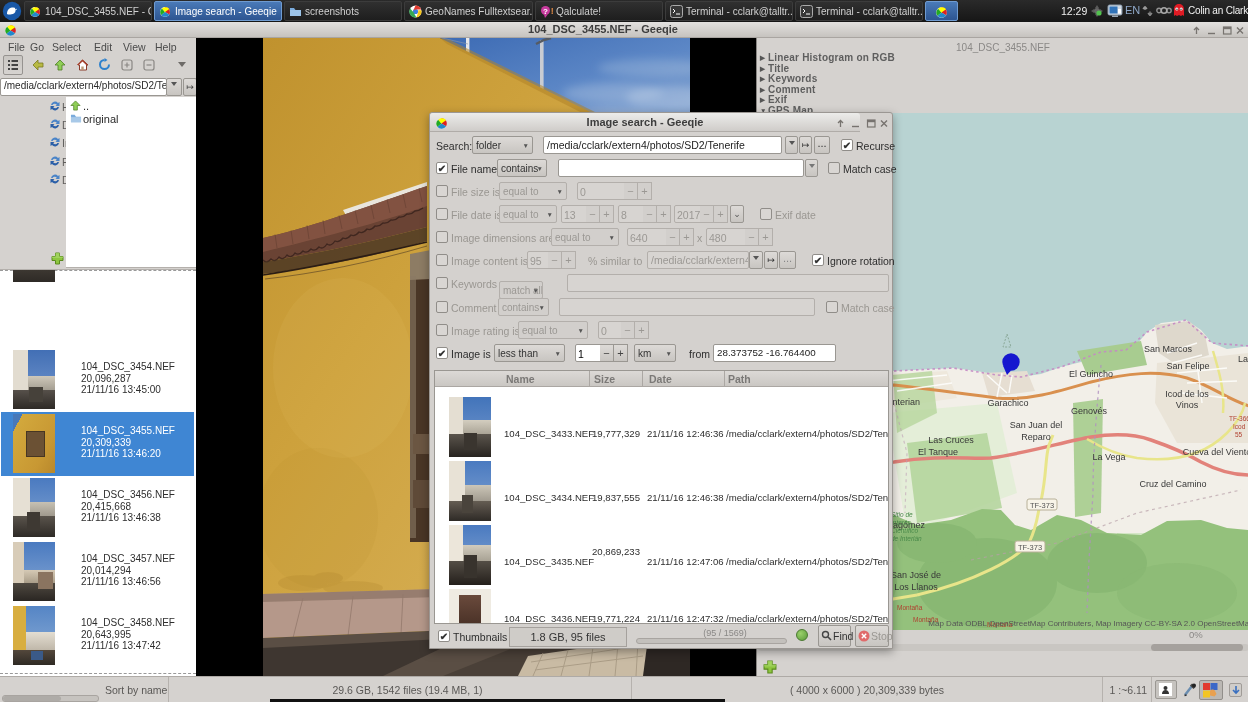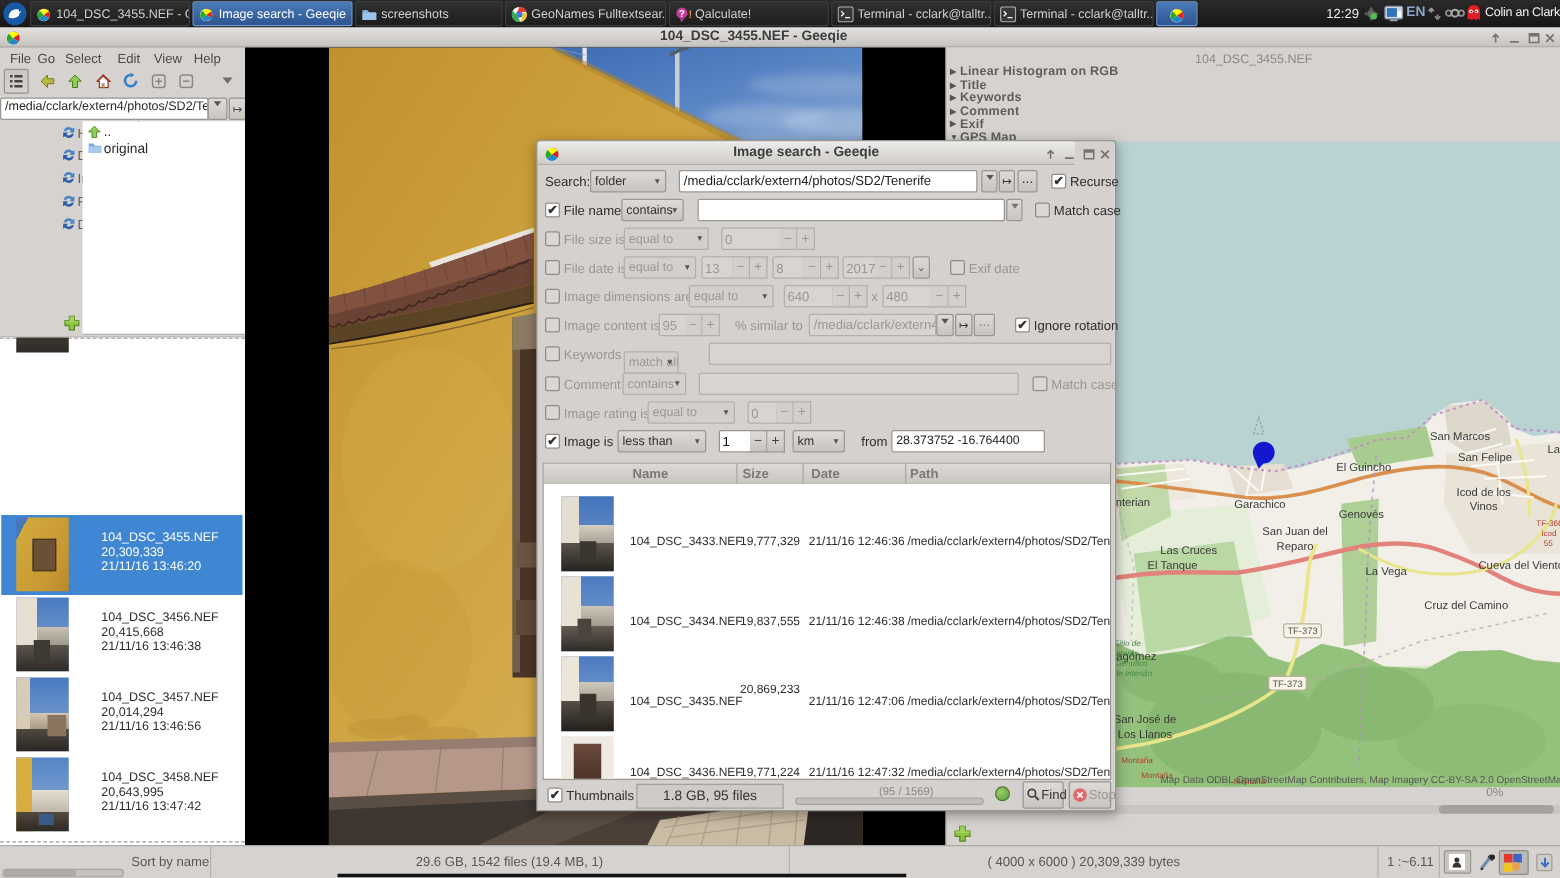--- a/index.html
+++ b/index.html
@@ -183,21 +183,21 @@
       <path d="M7 1l2 3h-4z M7 13l-2-3h4z M1 7l3-2v4z M13 7l-3 2v-4z" fill="#5a5a5a"></path>
       <circle cx="7" cy="7" r="3" fill="#666"></circle>
       <circle cx="9" cy="9" r="2.6" fill="#52c24e"></circle>
     </svg>
   <svg class="abs" style="left:1107px;top:4px" width="16" height="14" viewBox="0 0 16 14">
       <rect x="1" y="1" width="14" height="10" rx="1.5" fill="#cfd8e2" stroke="#8899aa"></rect>
       <rect x="2.5" y="2.5" width="8" height="7" fill="#3173b8"></rect>
       <rect x="11" y="5" width="3" height="4.5" fill="#fff"></rect>
       <rect x="5" y="11.5" width="6" height="1.5" fill="#9aa7b5"></rect>
     </svg>
-  <div class="abs" style="left:1125px;top:4px;font-size:11px;font-weight:bold;color:#8fa8c8">EN</div>
+  <div class="abs" style="left:1125px;top:4px;font-size:11px;font-weight:normal;color:#8fa8c8">EN</div>
   <svg class="abs" style="left:1141px;top:4px" width="13" height="14" viewBox="0 0 13 14">
       <path d="M4 6V2.5 M4 2.5l-2 2.5m2-2.5l2 2.5" stroke="#999" stroke-width="1.4" fill="none"></path>
       <path d="M9 7.5v4m0 0l-2-2.5m2 2.5l2-2.5" stroke="#888" stroke-width="1.4" fill="none"></path>
     </svg>
   <svg class="abs" style="left:1156px;top:5px" width="16" height="11" viewBox="0 0 16 11">
       <circle cx="3" cy="5.5" r="2.2" fill="none" stroke="#909090" stroke-width="1.4"></circle>
       <circle cx="13" cy="5.5" r="2.2" fill="none" stroke="#909090" stroke-width="1.4"></circle>
       <circle cx="8" cy="5.5" r="2.8" fill="none" stroke="#a8a8a8" stroke-width="1.6"></circle>
     </svg>
   <svg class="abs" style="left:1172px;top:3px" width="14" height="16" viewBox="0 0 14 16">
@@ -314,20 +314,24 @@
   <svg class="abs" style="left:4px;top:16px" width="12" height="11" viewBox="0 0 13 12">
       <path d="M1 2h4l1.5 2H12v6H1z" fill="#7aabdc"></path>
       <path d="M1 4.5h11v5.5H1z" fill="#a8c9e8"></path>
     </svg>
     <div class="abs" style="left:17px;top:16px">original</div>
 </div>
 <div id="thumbpane" class="abs">
   <div class="abs" style="left:0;top:0;width:196px;height:2px;border-top:1px dashed #999"></div>
   <div class="trow" style="top:-49px">
       <div class="thumb t0"></div>
+    </div>
+  <div class="trow" style="top:78px">
+      <div class="thumb t2"></div>
+      <div class="tmeta">104_DSC_3454.NEF<br>20,096,287<br>21/11/16 13:45:00</div>
     </div>
   <div class="trow sel" style="top:142px">
       <div class="thumb t3"></div>
       <div class="tmeta">104_DSC_3455.NEF<br>20,309,339<br>21/11/16 13:46:20</div>
     </div>
   <div class="trow" style="top:206px">
       <div class="thumb t4"></div>
       <div class="tmeta">104_DSC_3456.NEF<br>20,415,668<br>21/11/16 13:46:38</div>
     </div>
   <div class="trow" style="top:270px">

